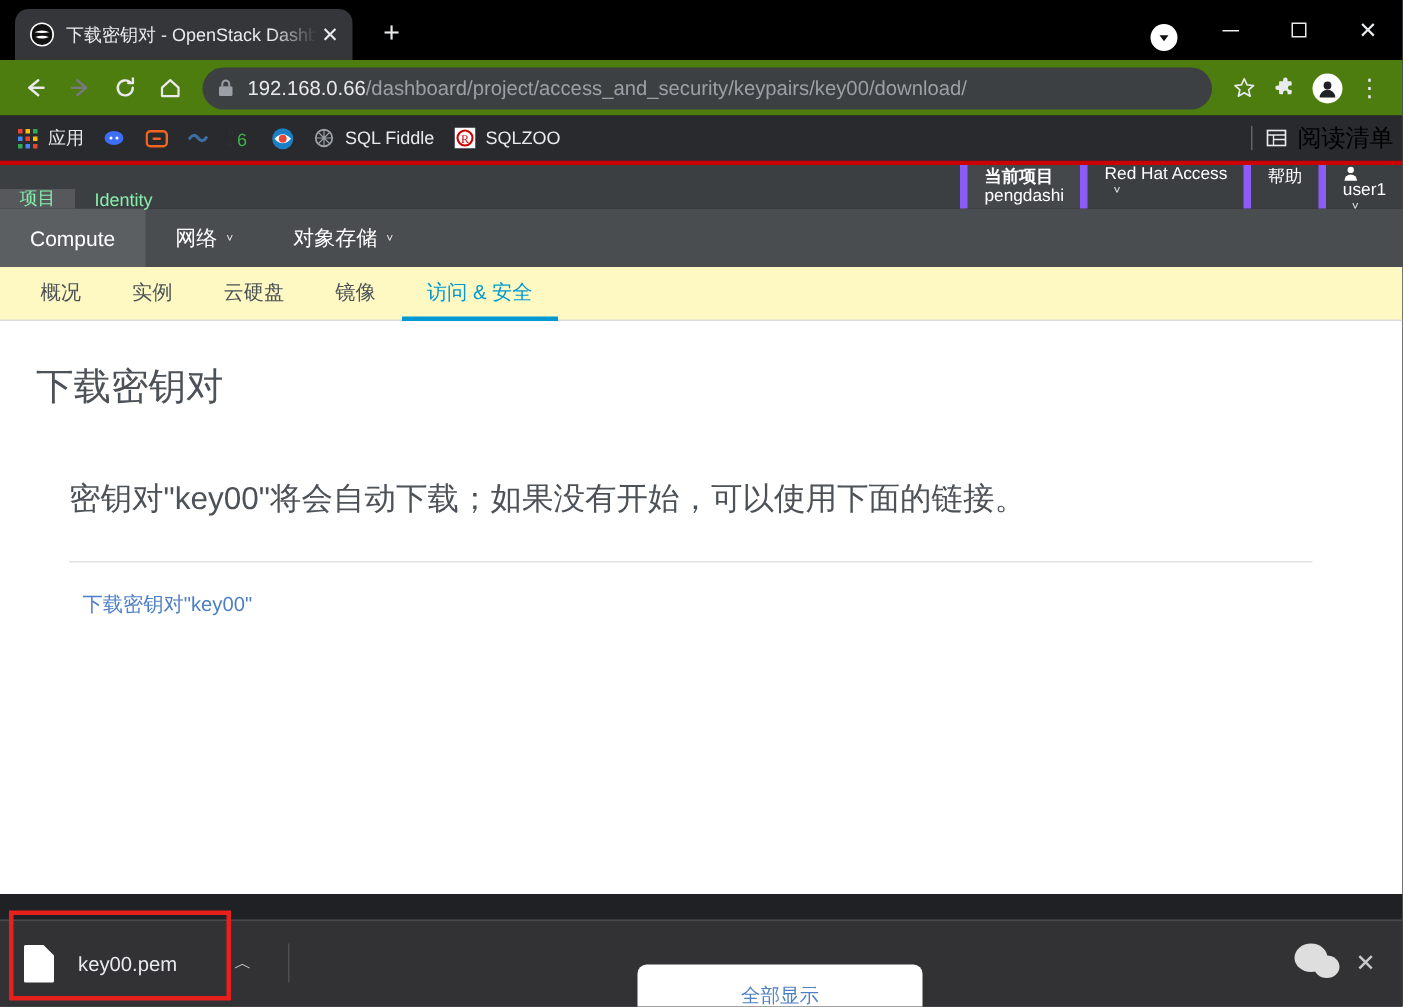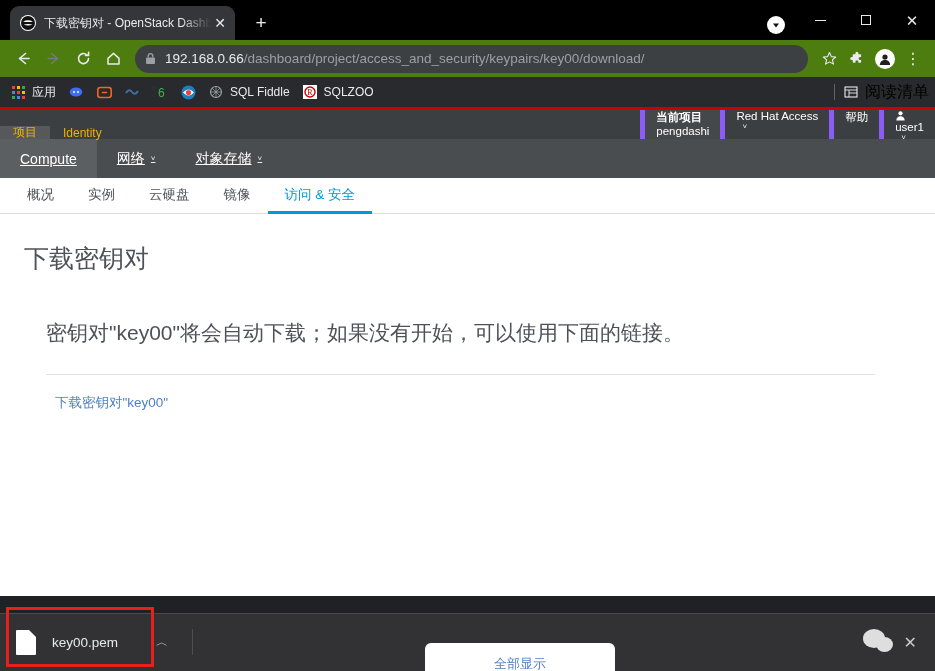--- a/index.html
+++ b/index.html
@@ -111,46 +111,46 @@
     color: #ffffff; position: relative;
   }
   .rh-brand {
     display: flex; align-items: center; padding: 0 12px 0 16px;
     font-size: 11.5px; letter-spacing: .15px; white-space: nowrap;
   }
   .rh-brand b { font-weight: bold; }
   .rh-brand .reg { font-size: 7px; vertical-align: super; }
   .rh-tab {
     display: flex; align-items: center; padding: 0 13px;
-    font-size: 12px; color: #eab308; white-space: nowrap; margin-top: 16px;
+    font-size: 12px; color: #86efac; white-space: nowrap; margin-top: 16px;
   }
   .rh-tab.active { background: #56585b; }
   .rh-right { margin-left: auto; display: flex; align-items: stretch; }
   .rh-right .item {
     display: flex; align-items: flex-start; padding: 0 11px;
     font-size: 11.5px; white-space: nowrap; border-left: 5px solid #8b5cf6; flex-direction: column;
   }
   .rh-right .item.cur { background: #45484b; }
   .rh-right .item b { font-weight: bold; margin-right: 5px; }
   .caret { margin-left: 6px; font-size: 8px; opacity: .9; }
 
   
   .rh-nav {
     height: 39px; background: #4a4d50; display: flex; align-items: stretch;
     color: #ffffff;
   }
   .rh-nav .n {
     display: flex; align-items: center; padding: 0 20px;
-    font-size: 14px; white-space: nowrap; text-decoration: underline;
+    font-size: 14px; white-space: nowrap;
   }
   .rh-nav .n.active { background: #5c5f62; }
 
   
   .subtabs {
-    height: 36px; background: #ffffff; border-bottom: 1px solid #dcdcdc;
+    height: 36px; background: #fef9c3; border-bottom: 1px solid #dcdcdc;
     display: flex; align-items: stretch; padding-left: 10px;
   }
   .subtab {
     display: flex; align-items: center; padding: 0 17px;
     font-size: 13.5px; color: #4d5258; white-space: nowrap;
     border-bottom: 3px solid transparent; margin-bottom: -1px;
   }
   .subtab.active { color: #0099d3; border-bottom-color: #0099d3; }
 
   

